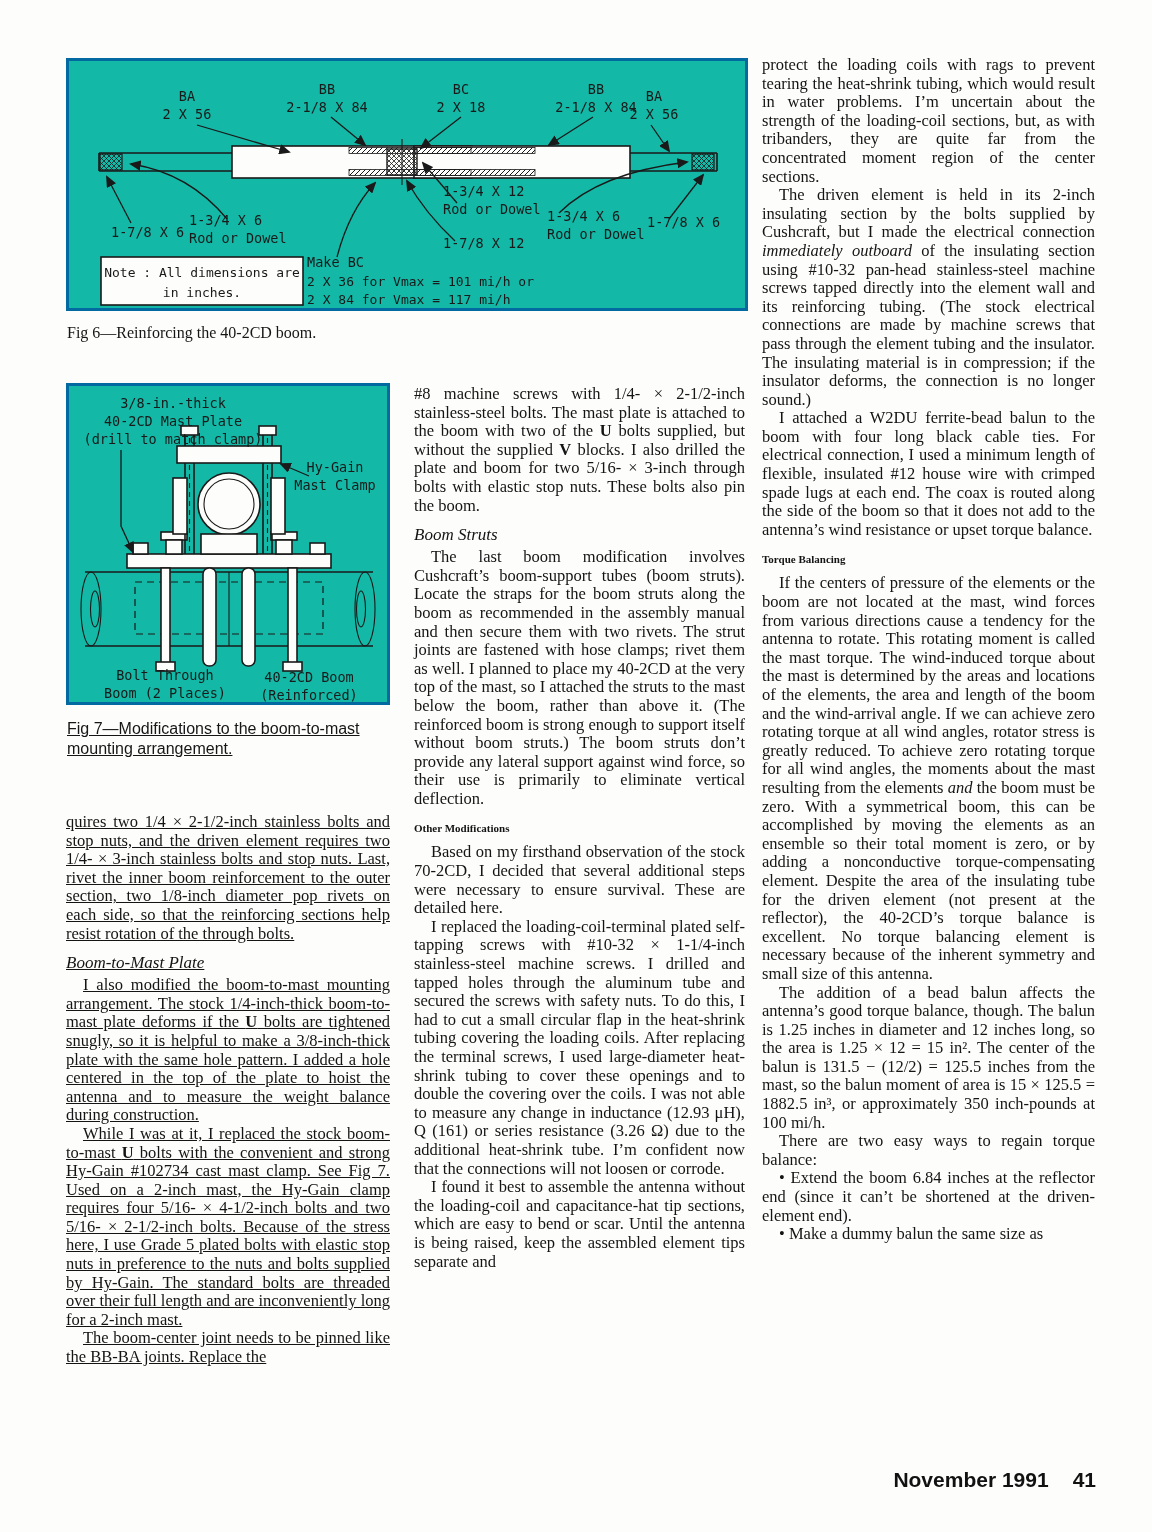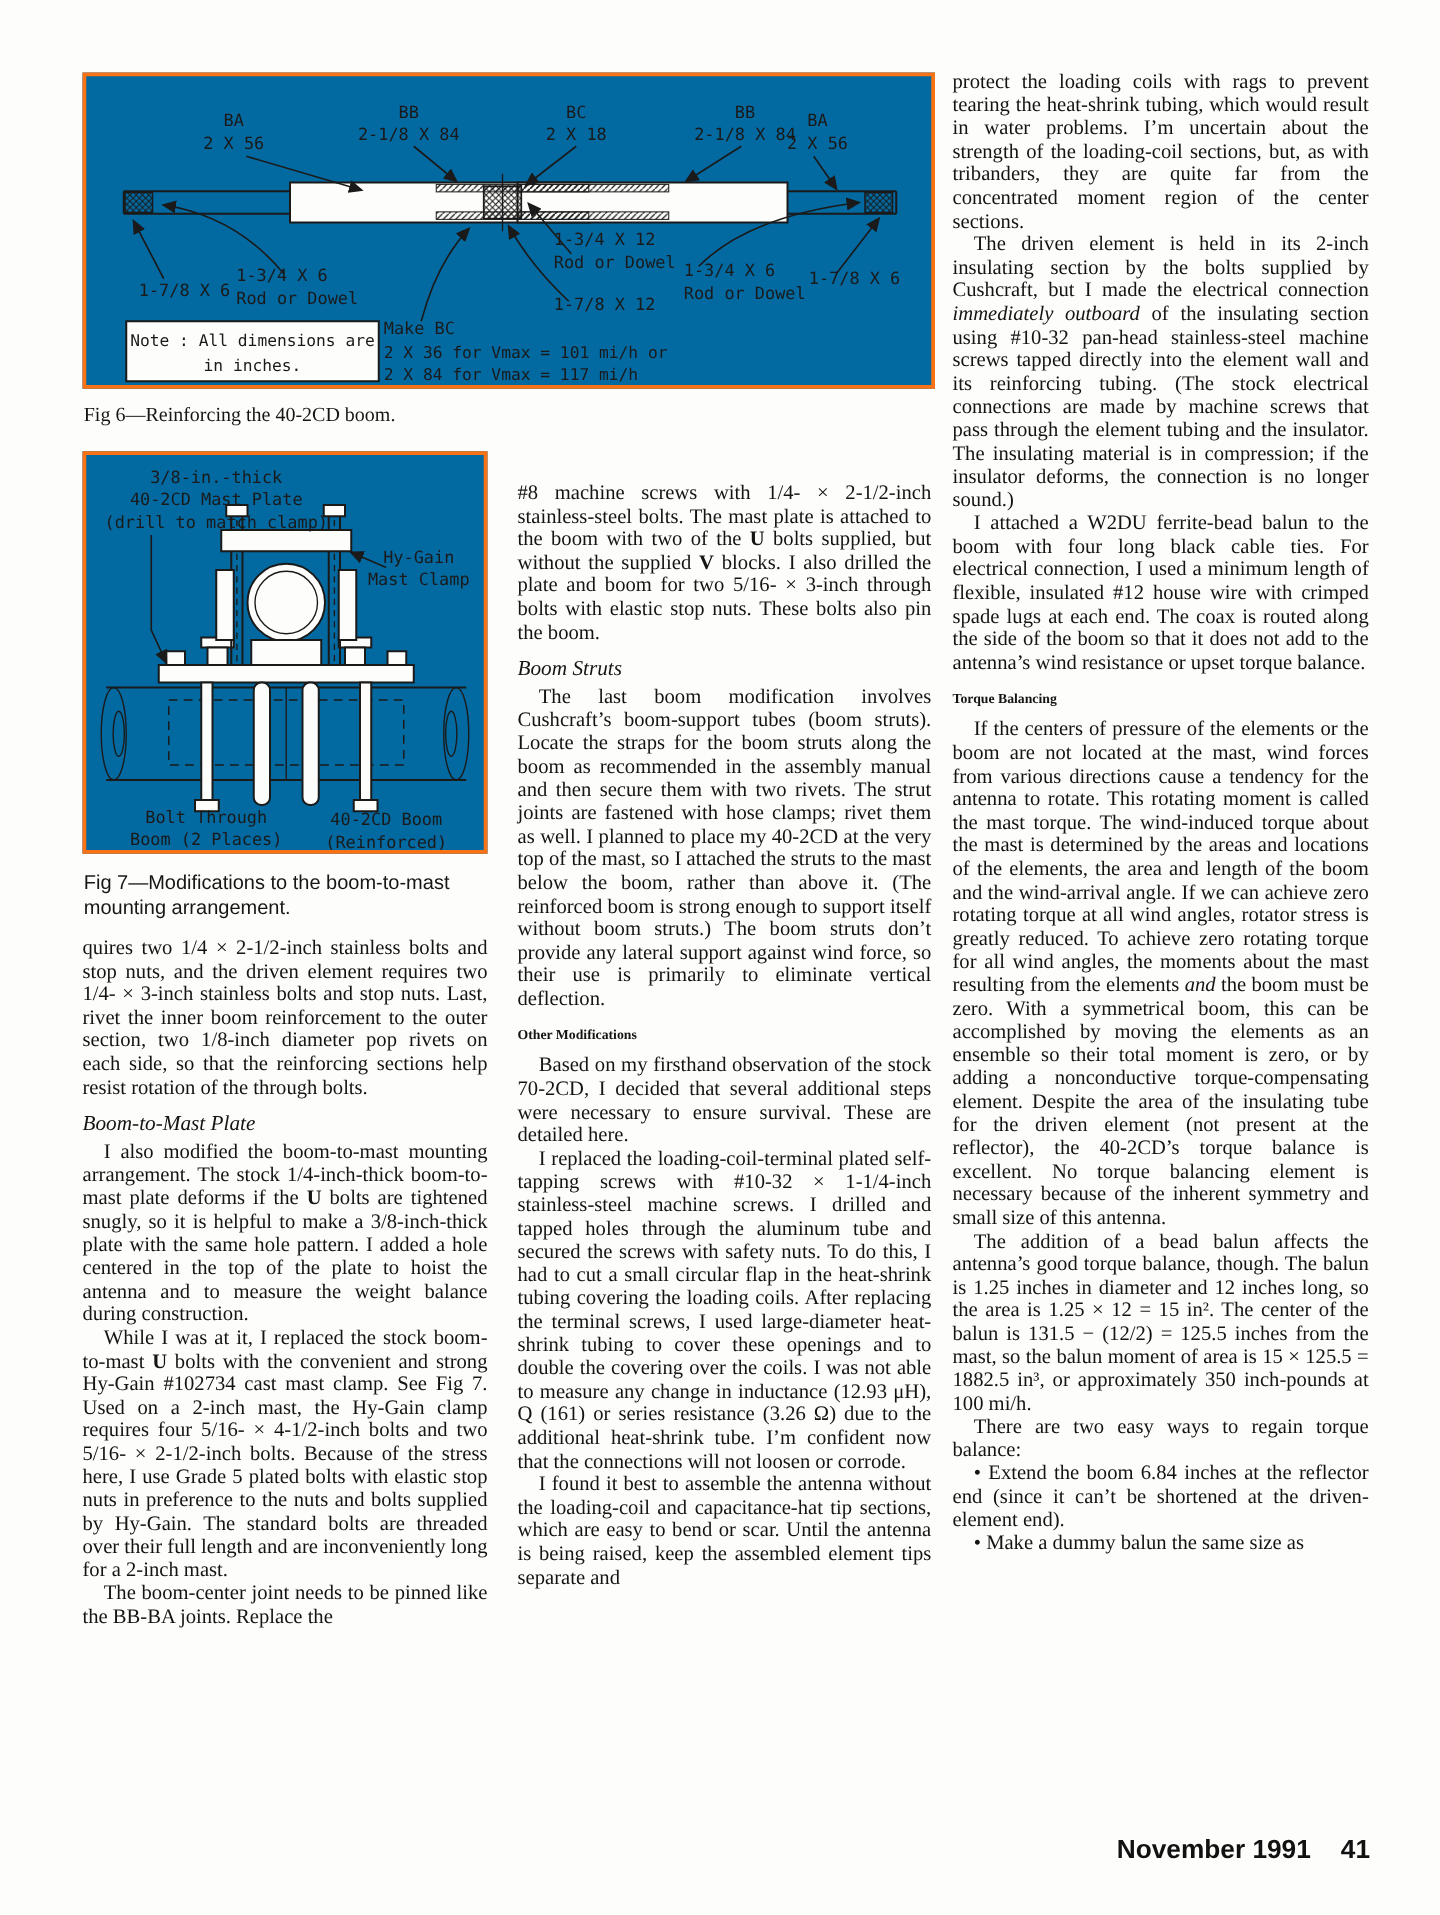--- a/index.html
+++ b/index.html
@@ -1,18 +1,18 @@
 <!DOCTYPE html>
 <html><head>
 <meta charset="utf-8">
 <style>
   html,body{margin:0;padding:0;}
   body{width:1152px;height:1532px;position:relative;background:#fdfdfb;color:#141414;
        font-family:"Liberation Serif",serif;overflow:hidden;}
-  .figbox{position:absolute;background:#0369a1;border:3px solid #f97316;box-sizing:border-box;}
+  .figbox{position:absolute;background:#14b8a6;border:3px solid #0369a1;box-sizing:border-box;}
   .caption{position:absolute;font:16px/20px "Liberation Sans",sans-serif;color:#161616;}
   .col{position:absolute;}
   p.body{margin:0;text-align:justify;font-size:16.5px;line-height:18.6px;}
   p.ind{text-indent:17px;}
   p.hi{margin:10px 0 4px 0;font-style:italic;font-size:17px;line-height:19px;}
   p.hb{margin:11px 0 5px 0;font-weight:bold;font-family:"Liberation Serif",serif;font-size:11px;line-height:19px;}
   .dlabel{font:13.5px/17px "DejaVu Sans Mono",monospace;fill:#1a1a1a;}
   .dsmall{font:13px/16px "DejaVu Sans Mono",monospace;fill:#1a1a1a;}
   svg .ln{stroke:#1a1a1a;stroke-width:1.6;fill:none;}
   svg .lnthin{stroke:#1a1a1a;stroke-width:1.1;fill:none;}
@@ -95,21 +95,21 @@
     <path class="leader" marker-end="url(#ah6)" d="M490,152 Q530,112 618,101"></path>
     <path class="leader" marker-end="url(#ah6)" d="M600,158 L634,114"></path>
 
     <rect class="wfill" x="32" y="196" width="202" height="48" stroke-width="1.4"></rect>
     <text class="dsmall" text-anchor="middle" x="133" y="216">Note : All dimensions are</text>
     <text class="dsmall" text-anchor="middle" x="133" y="236">in inches.</text>
   </svg>
 </div>
 <div class="caption" style="left:67px;top:323px;width:420px;font-family:Liberation Serif, serif;">Fig 6—Reinforcing the 40-2CD boom.</div>
 
-<div class="col" style="left:66px;top:361px;width:324px;">
+<div class="col" style="left:66px;top:383px;width:324px;text-decoration:underline;">
   <div class="figbox" style="position:relative;left:0;top:0;width:324px;height:322px;">
     <svg width="318" height="316" viewBox="0 0 318 316">
       <defs>
         <marker id="ah7" markerWidth="9" markerHeight="8" refX="7.5" refY="4" orient="auto">
           <path d="M0,0 L9,4 L0,8 z" fill="#1a1a1a"></path>
         </marker>
       </defs>
 
       <line class="ln" x1="16" y1="186" x2="304" y2="186"></line>
       <line class="ln" x1="16" y1="260" x2="304" y2="260"></line>
@@ -160,21 +160,21 @@
       <text class="dlabel" text-anchor="middle" x="266" y="86">Hy-Gain</text>
       <text class="dlabel" text-anchor="middle" x="266" y="104">Mast Clamp</text>
       <path class="leader" marker-end="url(#ah7)" d="M240,90 L212,78"></path>
       <text class="dlabel" text-anchor="middle" x="96" y="294">Bolt Through</text>
       <text class="dlabel" text-anchor="middle" x="96" y="312">Boom (2 Places)</text>
       <text class="dlabel" text-anchor="middle" x="240" y="296">40-2CD Boom</text>
       <text class="dlabel" text-anchor="middle" x="240" y="314">(Reinforced)</text>
     </svg>
   </div>
   <div class="caption" style="position:relative;left:1px;top:14px;width:306px;">Fig 7—Modifications to the boom-to-mast mounting arrangement.</div>
-  <div style="margin-top:26px;">
+  <div style="margin-top:68px;">
       <p class="body">quires two 1/4 × 2-1/2-inch stainless bolts and stop nuts, and the driven element requires two 1/4- × 3-inch stainless bolts and stop nuts. Last, rivet the inner boom reinforcement to the outer section, two 1/8-inch diameter pop rivets on each side, so that the reinforcing sections help resist rotation of the through bolts.</p>
       <p class="hi">Boom-to-Mast Plate</p>
       <p class="body ind">I also modified the boom-to-mast mounting arrangement. The stock 1/4-inch-thick boom-to-mast plate deforms if the <b>U</b> bolts are tightened snugly, so it is helpful to make a 3/8-inch-thick plate with the same hole pattern. I added a hole centered in the top of the plate to hoist the antenna and to measure the weight balance during construction.</p>
       <p class="body ind">While I was at it, I replaced the stock boom-to-mast <b>U</b> bolts with the convenient and strong Hy-Gain #102734 cast mast clamp. See Fig 7. Used on a 2-inch mast, the Hy-Gain clamp requires four 5/16- × 4-1/2-inch bolts and two 5/16- × 2-1/2-inch bolts. Because of the stress here, I use Grade 5 plated bolts with elastic stop nuts in preference to the nuts and bolts supplied by Hy-Gain. The standard bolts are threaded over their full length and are inconveniently long for a 2-inch mast.</p>
       <p class="body ind">The boom-center joint needs to be pinned like the BB-BA joints. Replace the</p>
     </div>
 </div>
 
 <div class="col" style="left:414px;top:385px;width:331px;">
   <div>

